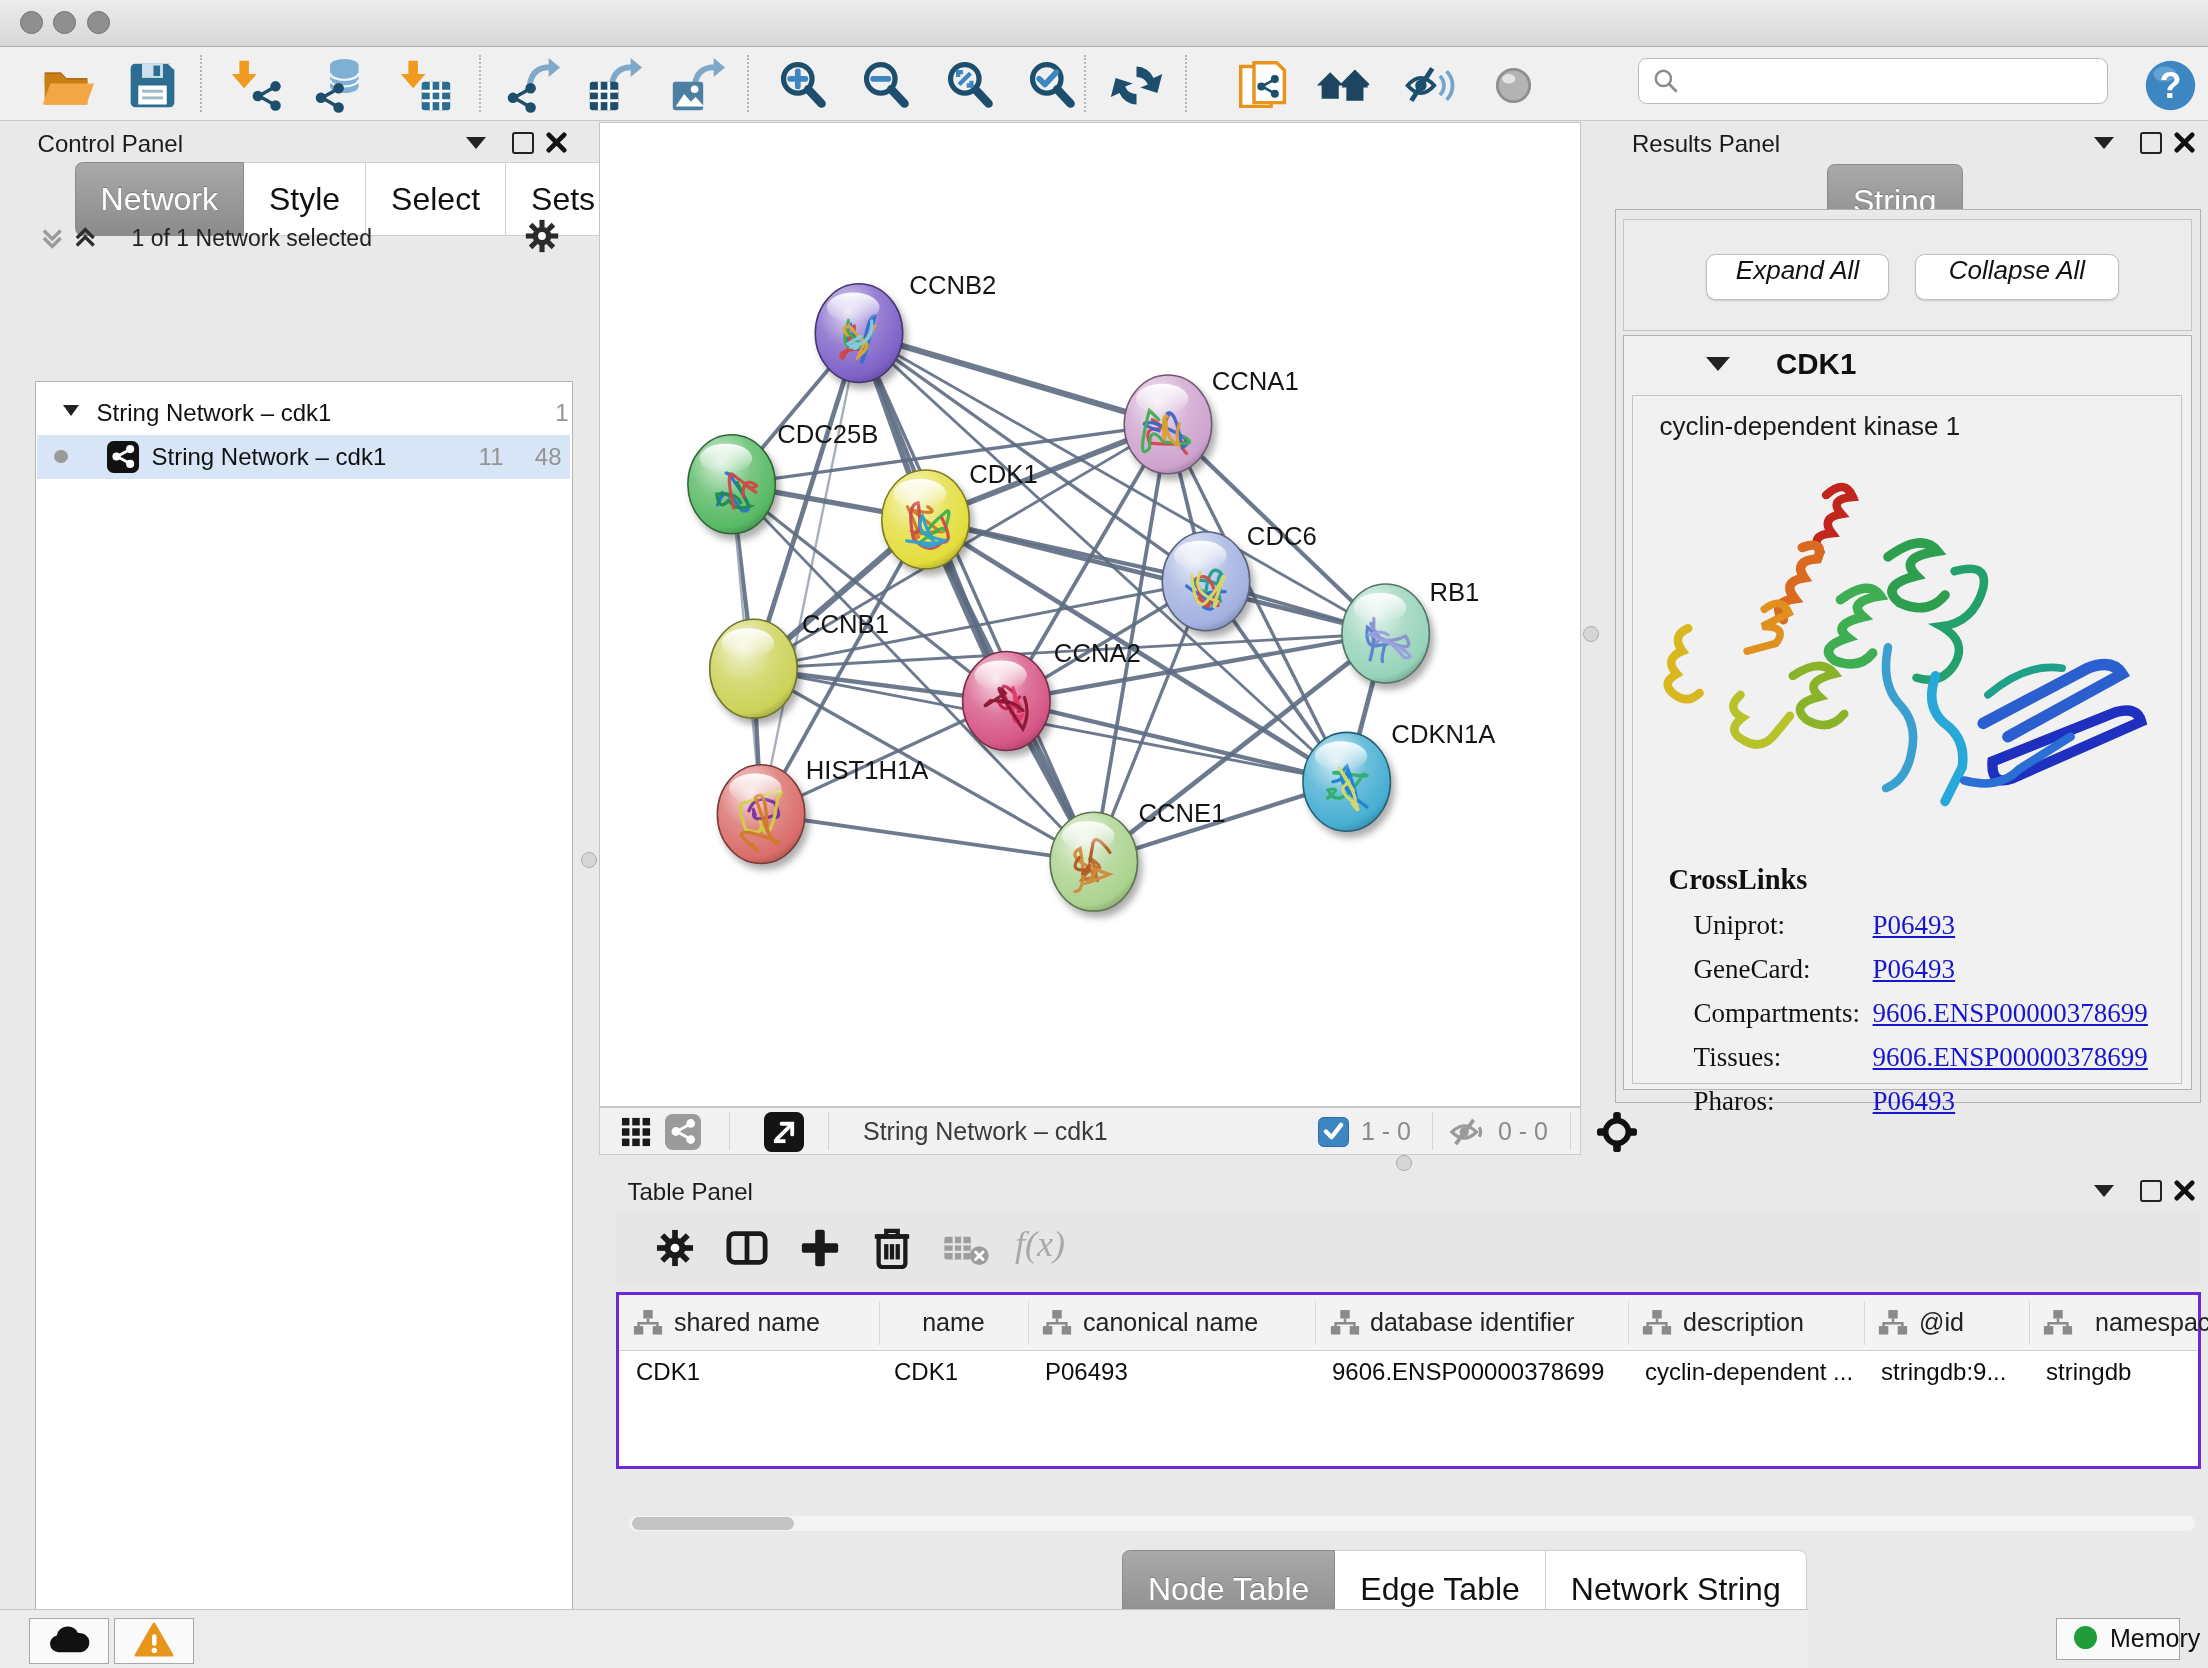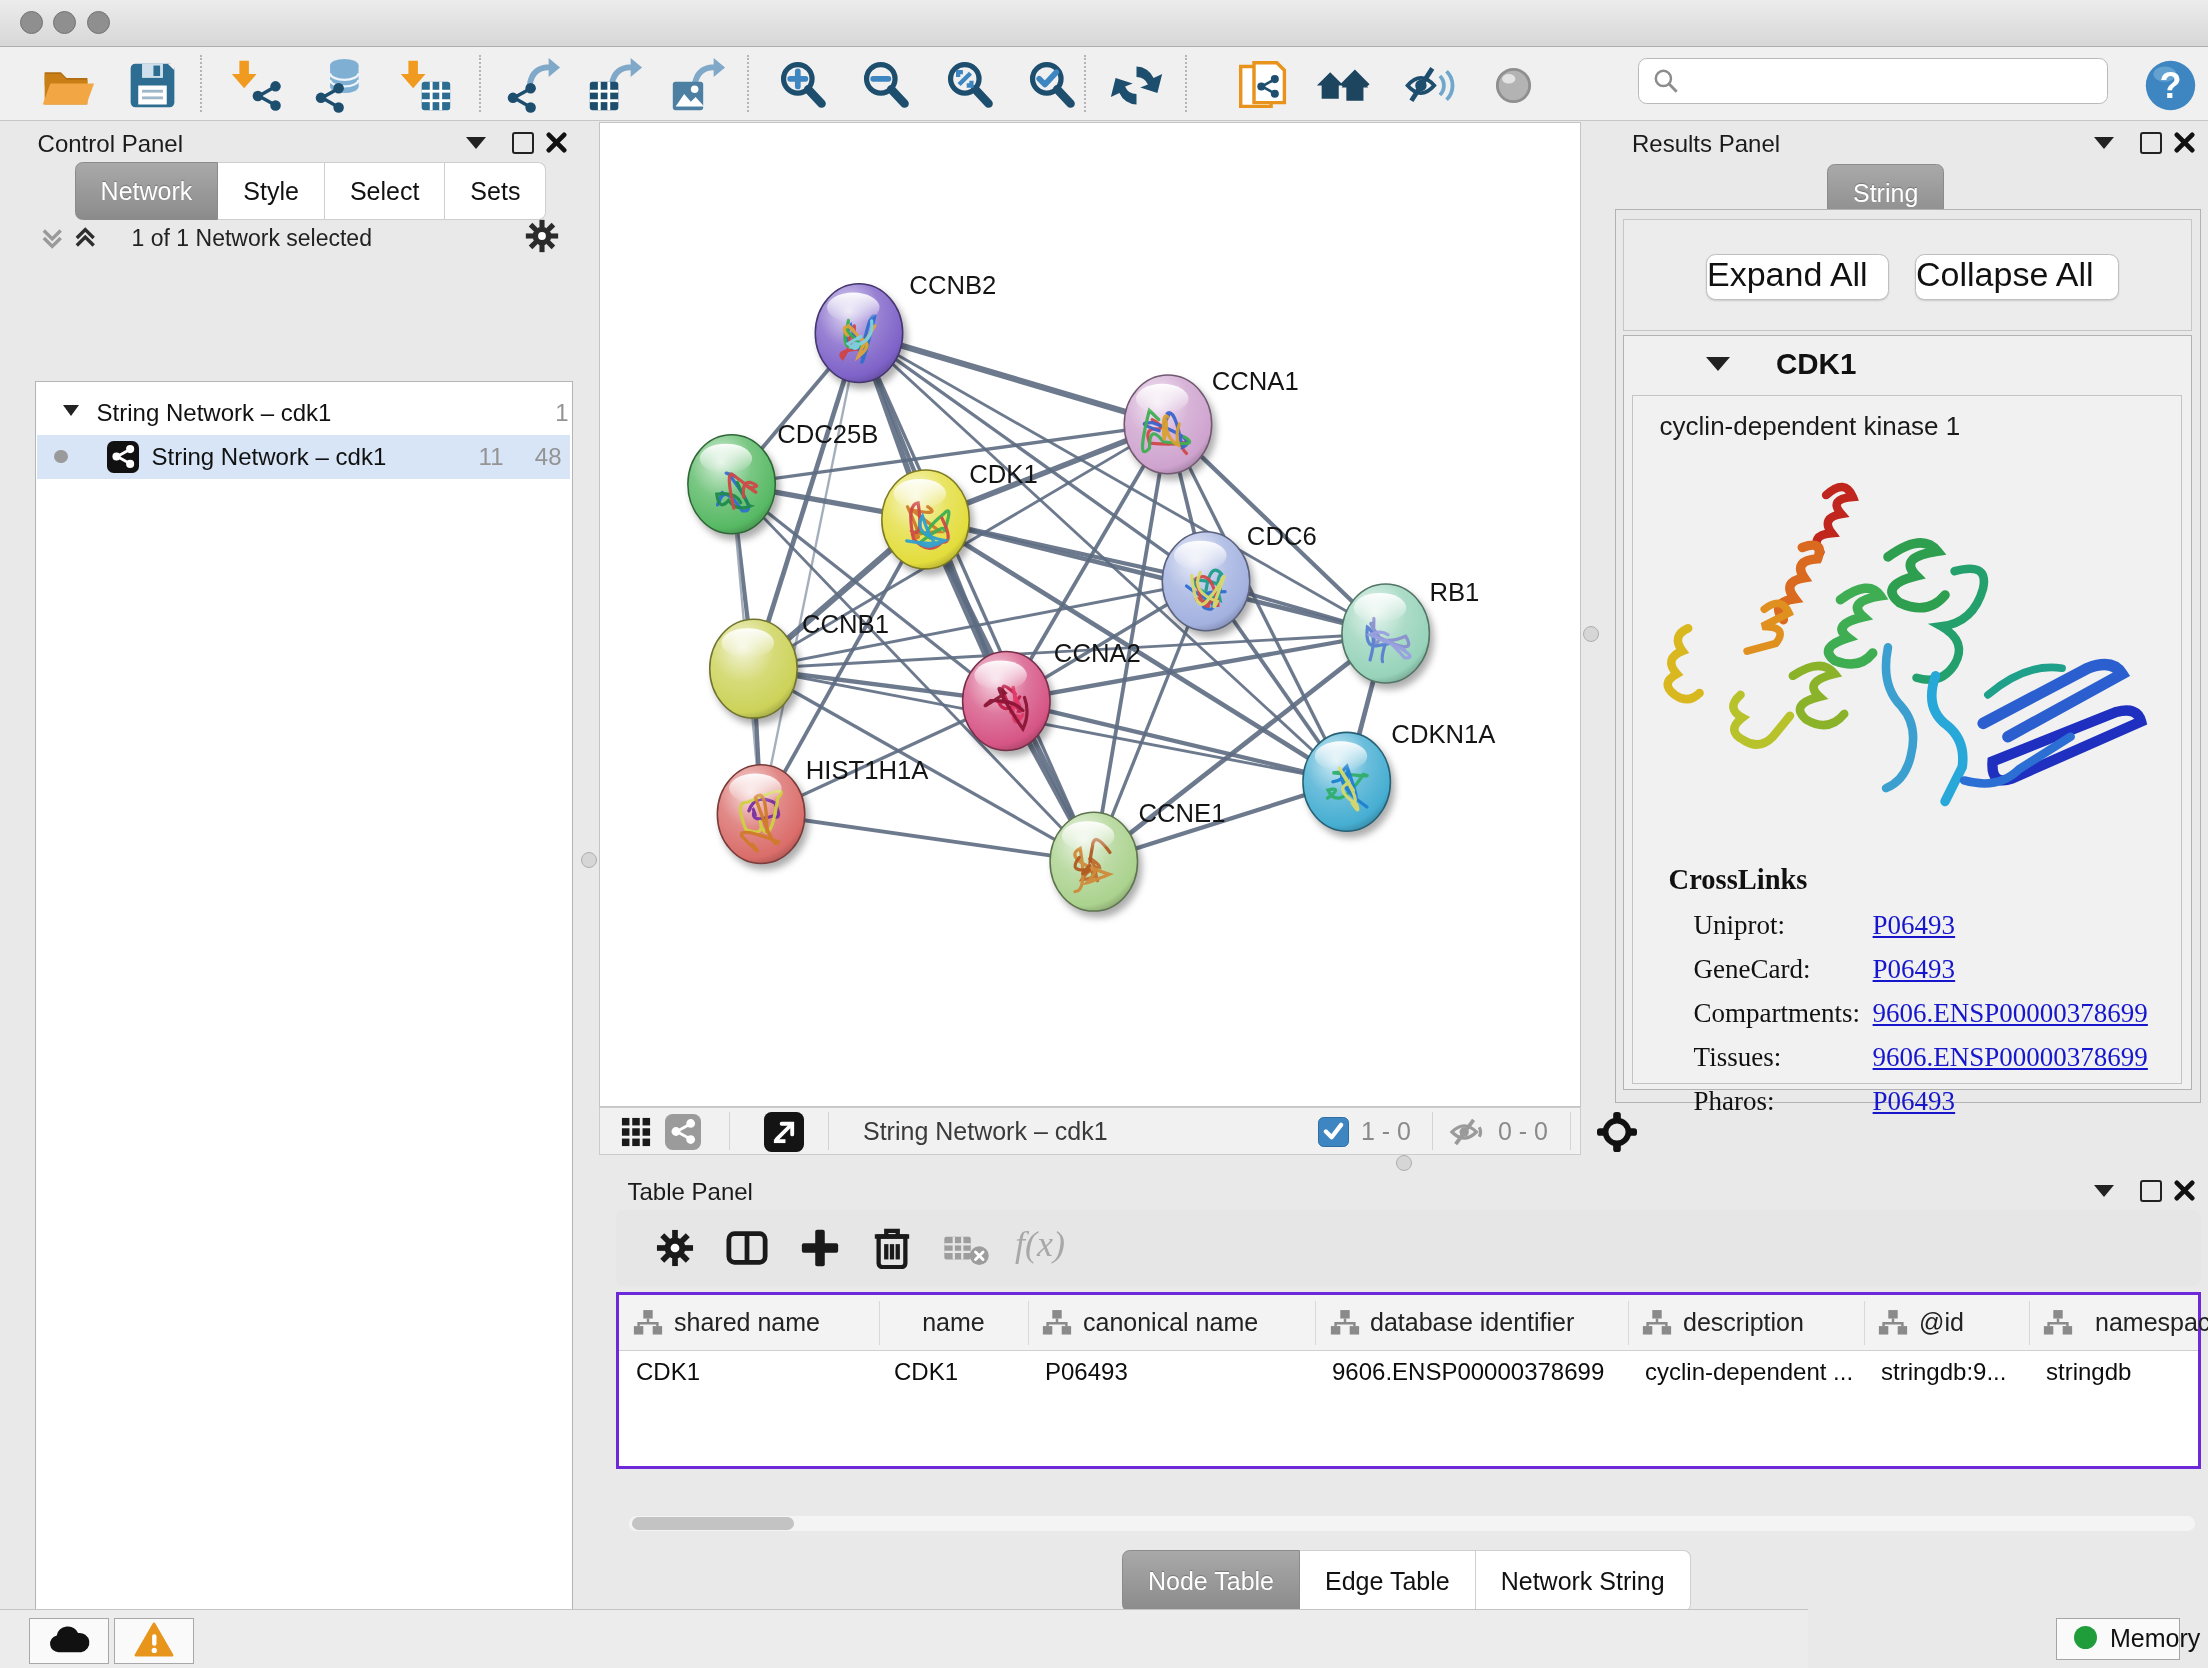--- a/index.html
+++ b/index.html
@@ -19,41 +19,41 @@
   #toolbar{left:0;top:47px;width:2208px;height:73px;background:#f0f0f0;border-bottom:1px solid #c6c6c6;}
   .tbtn{top:9.5px;width:57px;height:57px;cursor:default;}
   .tsep{top:7.6px;width:0;height:57px;border-left:2.9px dotted #b5b5b5;}
   #searchbox{left:1638px;top:10.5px;width:468px;height:44px;background:#ffffff;border:1.9px solid #b9b9b9;border-radius:8.6px;}
   #searchbox input{position:absolute;left:49px;top:3.8px;width:399px;height:32px;border:none;outline:none;font-size:24px;background:transparent;}
   
   .panel-title{font-size:24px;color:#1b1b1b;}
   .picon-tri{width:0;height:0;border-left:10.5px solid transparent;border-right:10.5px solid transparent;border-top:12.4px solid #222;}
   .picon-sq{width:18px;height:18px;border:2.9px solid #222;border-radius:2.9px;background:transparent;}
   .tabbar{display:flex;}
-  .tab{height:40px;line-height:40px;padding:8px 25px;font-size:25px;color:#111;background:#ffffff;
+  .tab{height:40px;line-height:40px;padding:16px 25px;font-size:32px;color:#111;background:#ffffff;
        border:1px solid #cfcfcf;border-left:none;text-align:center;}
   .tab:first-child{border-left:1px solid #cfcfcf;border-radius:7.6px 0 0 7.6px;}
   .tab:last-child{border-radius:0 7.6px 7.6px 0;}
   .tab.sel{background:linear-gradient(#a9a9a9,#8b8b8b);color:#ffffff;border-color:#8b8b8b;
        text-shadow:0 -1px 1px rgba(0,0,0,.25);}
   .tab.single{border-radius:7.6px;border-left:1px solid #8b8b8b;}
   
   #cp-list{left:27px;top:259px;width:536px;height:1311px;background:#ffffff;border:1px solid #b5b5b5;}
   .count{color:#949494;}
   
   #netcanvas{left:599px;top:122px;width:982px;height:985px;background:#ffffff;border:1px solid #c4c4c4;box-sizing:border-box;}
   #netstatus{left:599px;top:1107px;width:982px;height:48px;background:#f1f1f1;border:1px solid #cccccc;box-sizing:border-box;}
   .vdiv{top:3.8px;width:0;height:38px;border-left:1.9px solid #d4d4d4;}
   .statxt{font-size:25px;color:#8a8a8a;top:8.6px;}
   .dot-handle{width:14.3px;height:14.3px;border-radius:50%;background:#d6d6d6;border:1px solid #aeaeae;}
   
   #rp-box{left:1615px;top:209px;width:584px;height:892px;background:#e9e9e9;border:1px solid #b2b2b2;}
   #rp-btnbox{left:1623px;top:219px;width:567px;height:110px;border:1px solid #c6c6c6;background:#ececec;}
-  .wbtn{height:44px;background:#ffffff;border:1px solid #bfbfbf;border-radius:9.5px;font-size:34px;color:#111;
-        box-shadow:0 1px 1.9px rgba(0,0,0,.15);}
+  .wbtn{height:44px;background:#ffffff;border:1px solid #bfbfbf;border-radius:9.5px;font-size:26px;color:#111;
+        text-align:center;box-shadow:0 1px 1.9px rgba(0,0,0,.15);font-style:italic;}
   #rp-card{left:1623px;top:335px;width:567px;height:753px;background:#f0f0f0;border:1px solid #b2b2b2;}
   #rp-inner{left:7.6px;top:59px;width:548px;height:687px;background:#f1f1f1;border:1px solid #c4c4c4;}
   .serif{font-family:"Liberation Serif","DejaVu Serif",serif;}
   .xlink{color:#1616cc;text-decoration:underline;}
   
   #tp-toolbar{left:616px;top:1210px;width:1585px;height:76px;background:#e6e6e6;border-radius:7.6px;}
   #tp-table{left:616px;top:1292px;width:1585px;height:177px;background:#ffffff;border:3px solid #6d28d9;box-sizing:border-box;}
   #tp-header{left:0;top:0;width:100%;height:55px;background:#f3f3f3;border-bottom:1.9px solid #cfcfcf;}
   .colsep{top:5.7px;width:0;height:44px;border-left:1.9px solid #d8d8d8;}
   .hlabel{top:13.3px;font-size:25px;color:#222;white-space:nowrap;}

